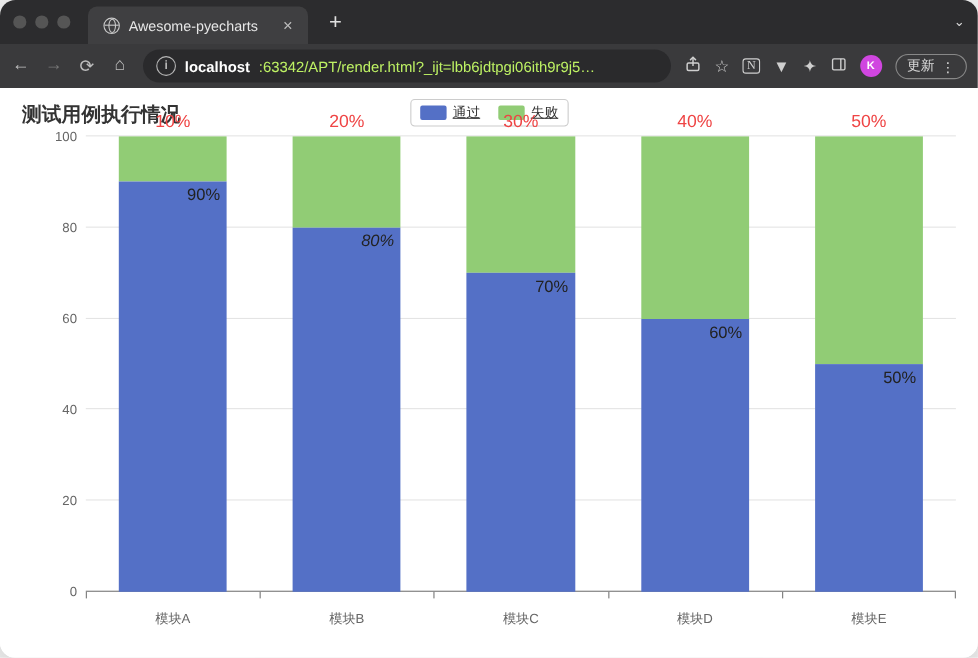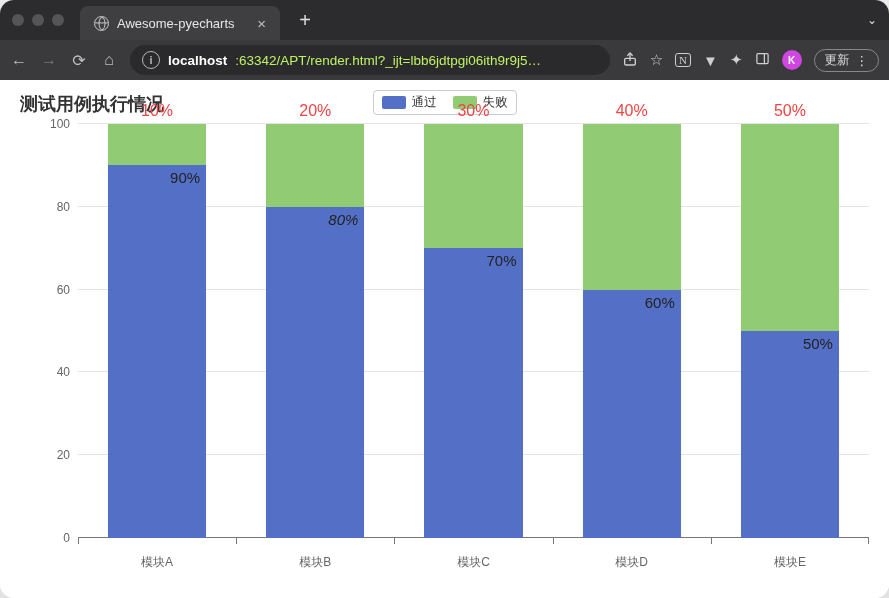--- a/index.html
+++ b/index.html
@@ -120,21 +120,21 @@
   }
   .chart-title {
     position:absolute; left:20px; top:12px;
     font-size:18px; font-weight:700; color:#333;
   }
   .legend-box {
     position:absolute; left:50%; top:10px; transform:translateX(-50%);
     border:1px solid #ccc; border-radius:4px;
     padding:3px 8px;
     display:flex; gap:16px; align-items:flex-end;
-    font-size:12.5px; color:#333;
+    font-size:12.5px; color:#333;text-decoration:underline;
   }
   .lg { display:flex; align-items:center; gap:6px; }
   .sw { width:24px; height:13px; border-radius:2px; }
   .sw.pass { background:#5470c6; }
   .sw.fail { background:#91cc75; }
   .plot {
     position:absolute;
     left:78px; right:20px; top:44px; bottom:60px;
   }
   .grid-line {

